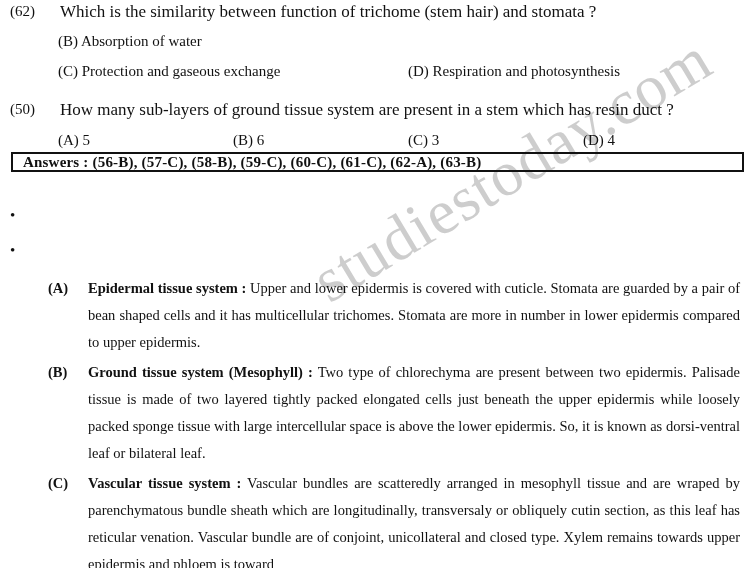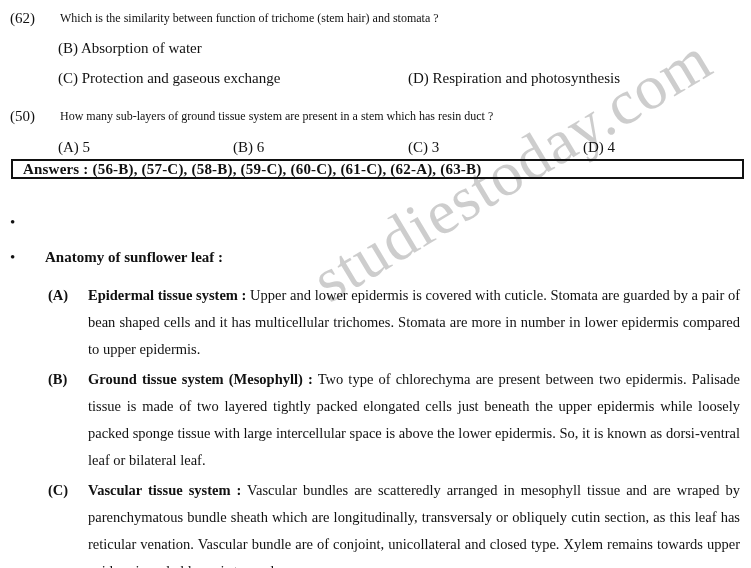--- a/index.html
+++ b/index.html
@@ -58,21 +58,21 @@
     padding: 0 10px 0 10px;
   }
   .qnum {
     width: 50px;
     flex: 0 0 50px;
     font-size: 15px;
     line-height: 23px;
   }
   .qtext {
     flex: 1 1 auto;
-    font-size: 12px;
+    font-size: 17px;
     line-height: 23px;
   }
 
   .optrow {
     display: flex;
     padding: 0 10px 0 58px;
     font-size: 15px;
     line-height: 26px;
   }
   .opt-half { width: 350px; flex: 0 0 350px; }
@@ -142,21 +142,21 @@
 </style>
 </head>
 <body>
 
 <div id="page">
 
   <div id="watermark">studiestoday.com</div>
 
   <div id="content">
 
-    <div class="mcq" style="margin-top:7px;">
+    <div class="mcq" style="">
       <div class="qrow">
         <div class="qnum">(62)</div>
         <div class="qtext">Which is the similarity between function of trichome (stem hair) and stomata ?</div>
       </div>
       <div class="optrow" style="margin-top:5px;">
         <div class="opt-half">(B) Absorption of water</div>
       </div>
       <div class="optrow" style="margin-top:4px;">
         <div class="opt-half">(C) Protection and gaseous exchange</div>
         <div class="opt-half">(D) Respiration and photosynthesis</div>
@@ -179,21 +179,20 @@
     <div class="answers-box">
       <div class="answers-text">Answers :  (56-B),  (57-C),  (58-B),  (59-C),  (60-C),  (61-C),  (62-A),  (63-B)</div>
     </div>
 
     <div style="margin-top:48px;">
       <div class="bullet-row">
         <div class="bullet-dot">•</div>
       </div>
       <div class="bullet-row" style="margin-top:7px;">
         <div class="bullet-dot">•</div>
-        <div class="bullet-label">Anatomy of sunflower leaf :</div>
       </div>
     </div>
 
     <div style="margin-top:11px;">
       <div class="lpara">
         <div class="lpara-letter">(A)</div>
         <div class="lpara-body"><span class="lead">Epidermal tissue system :</span><span> Upper and lower epidermis is covered with cuticle. Stomata are guarded by a pair of bean shaped cells and it has multicellular trichomes. Stomata are more in number in lower epidermis compared to upper epidermis.</span></div>
       </div>
 
       <div class="lpara" style="margin-top:3px;">

